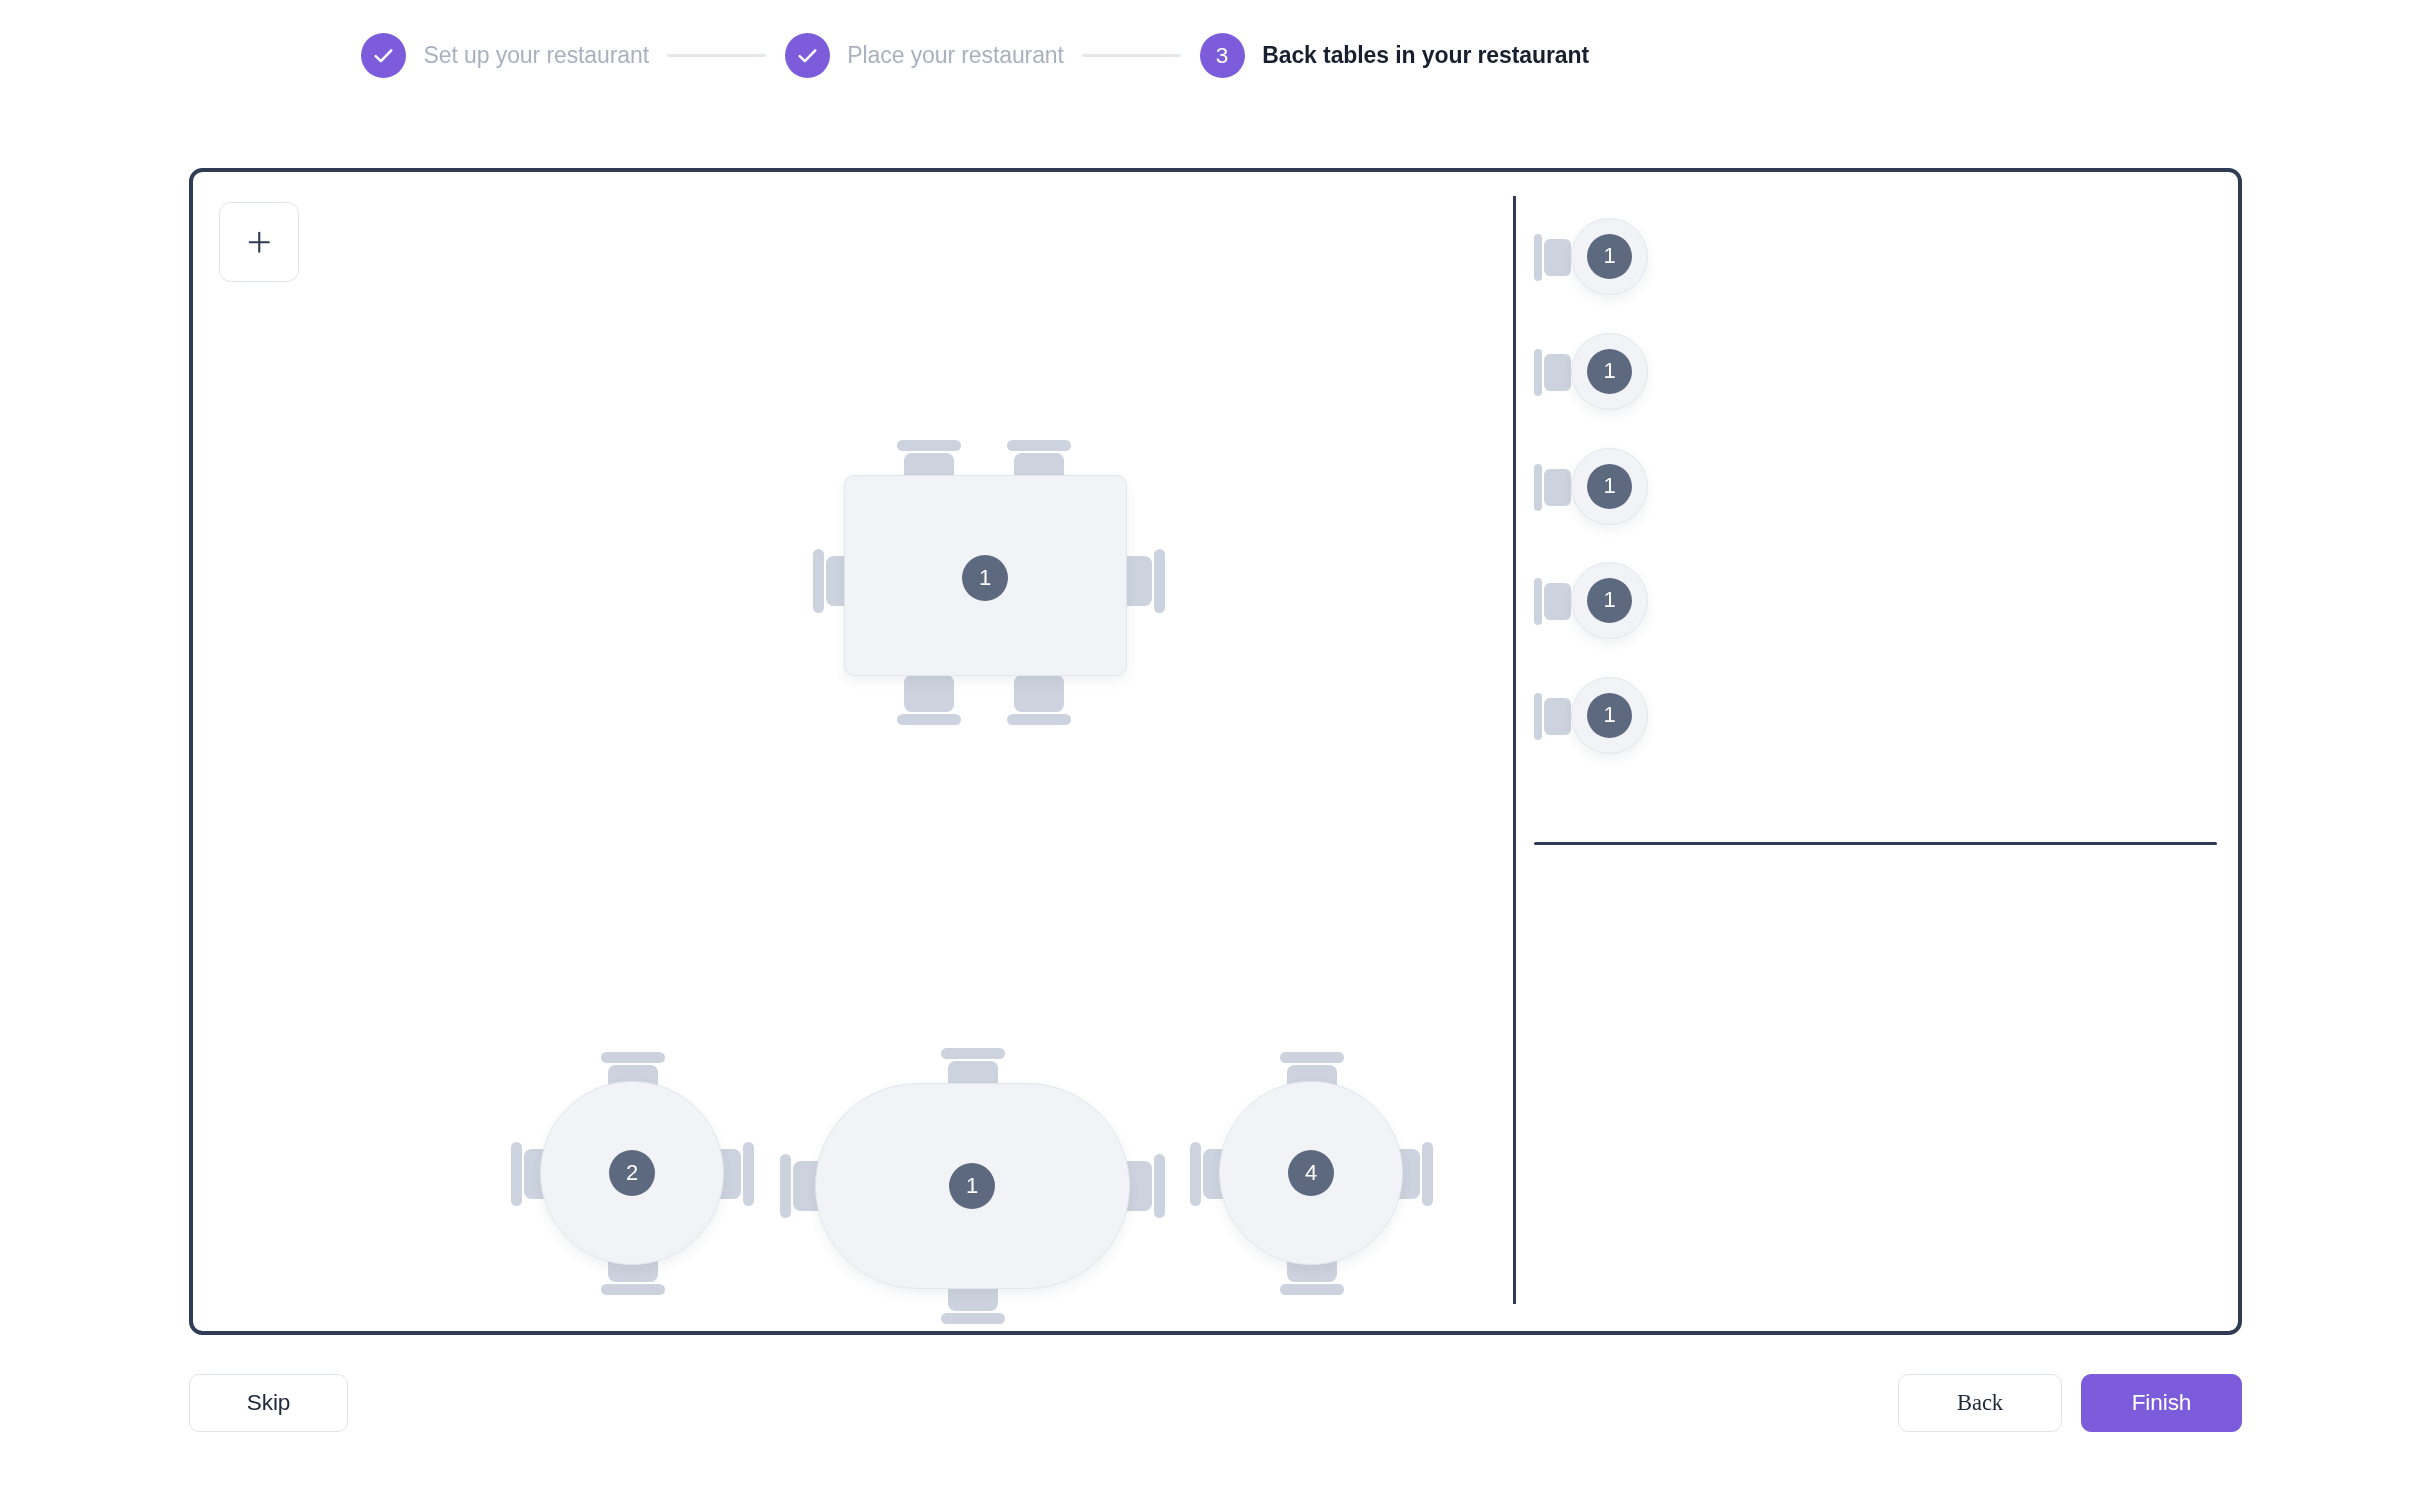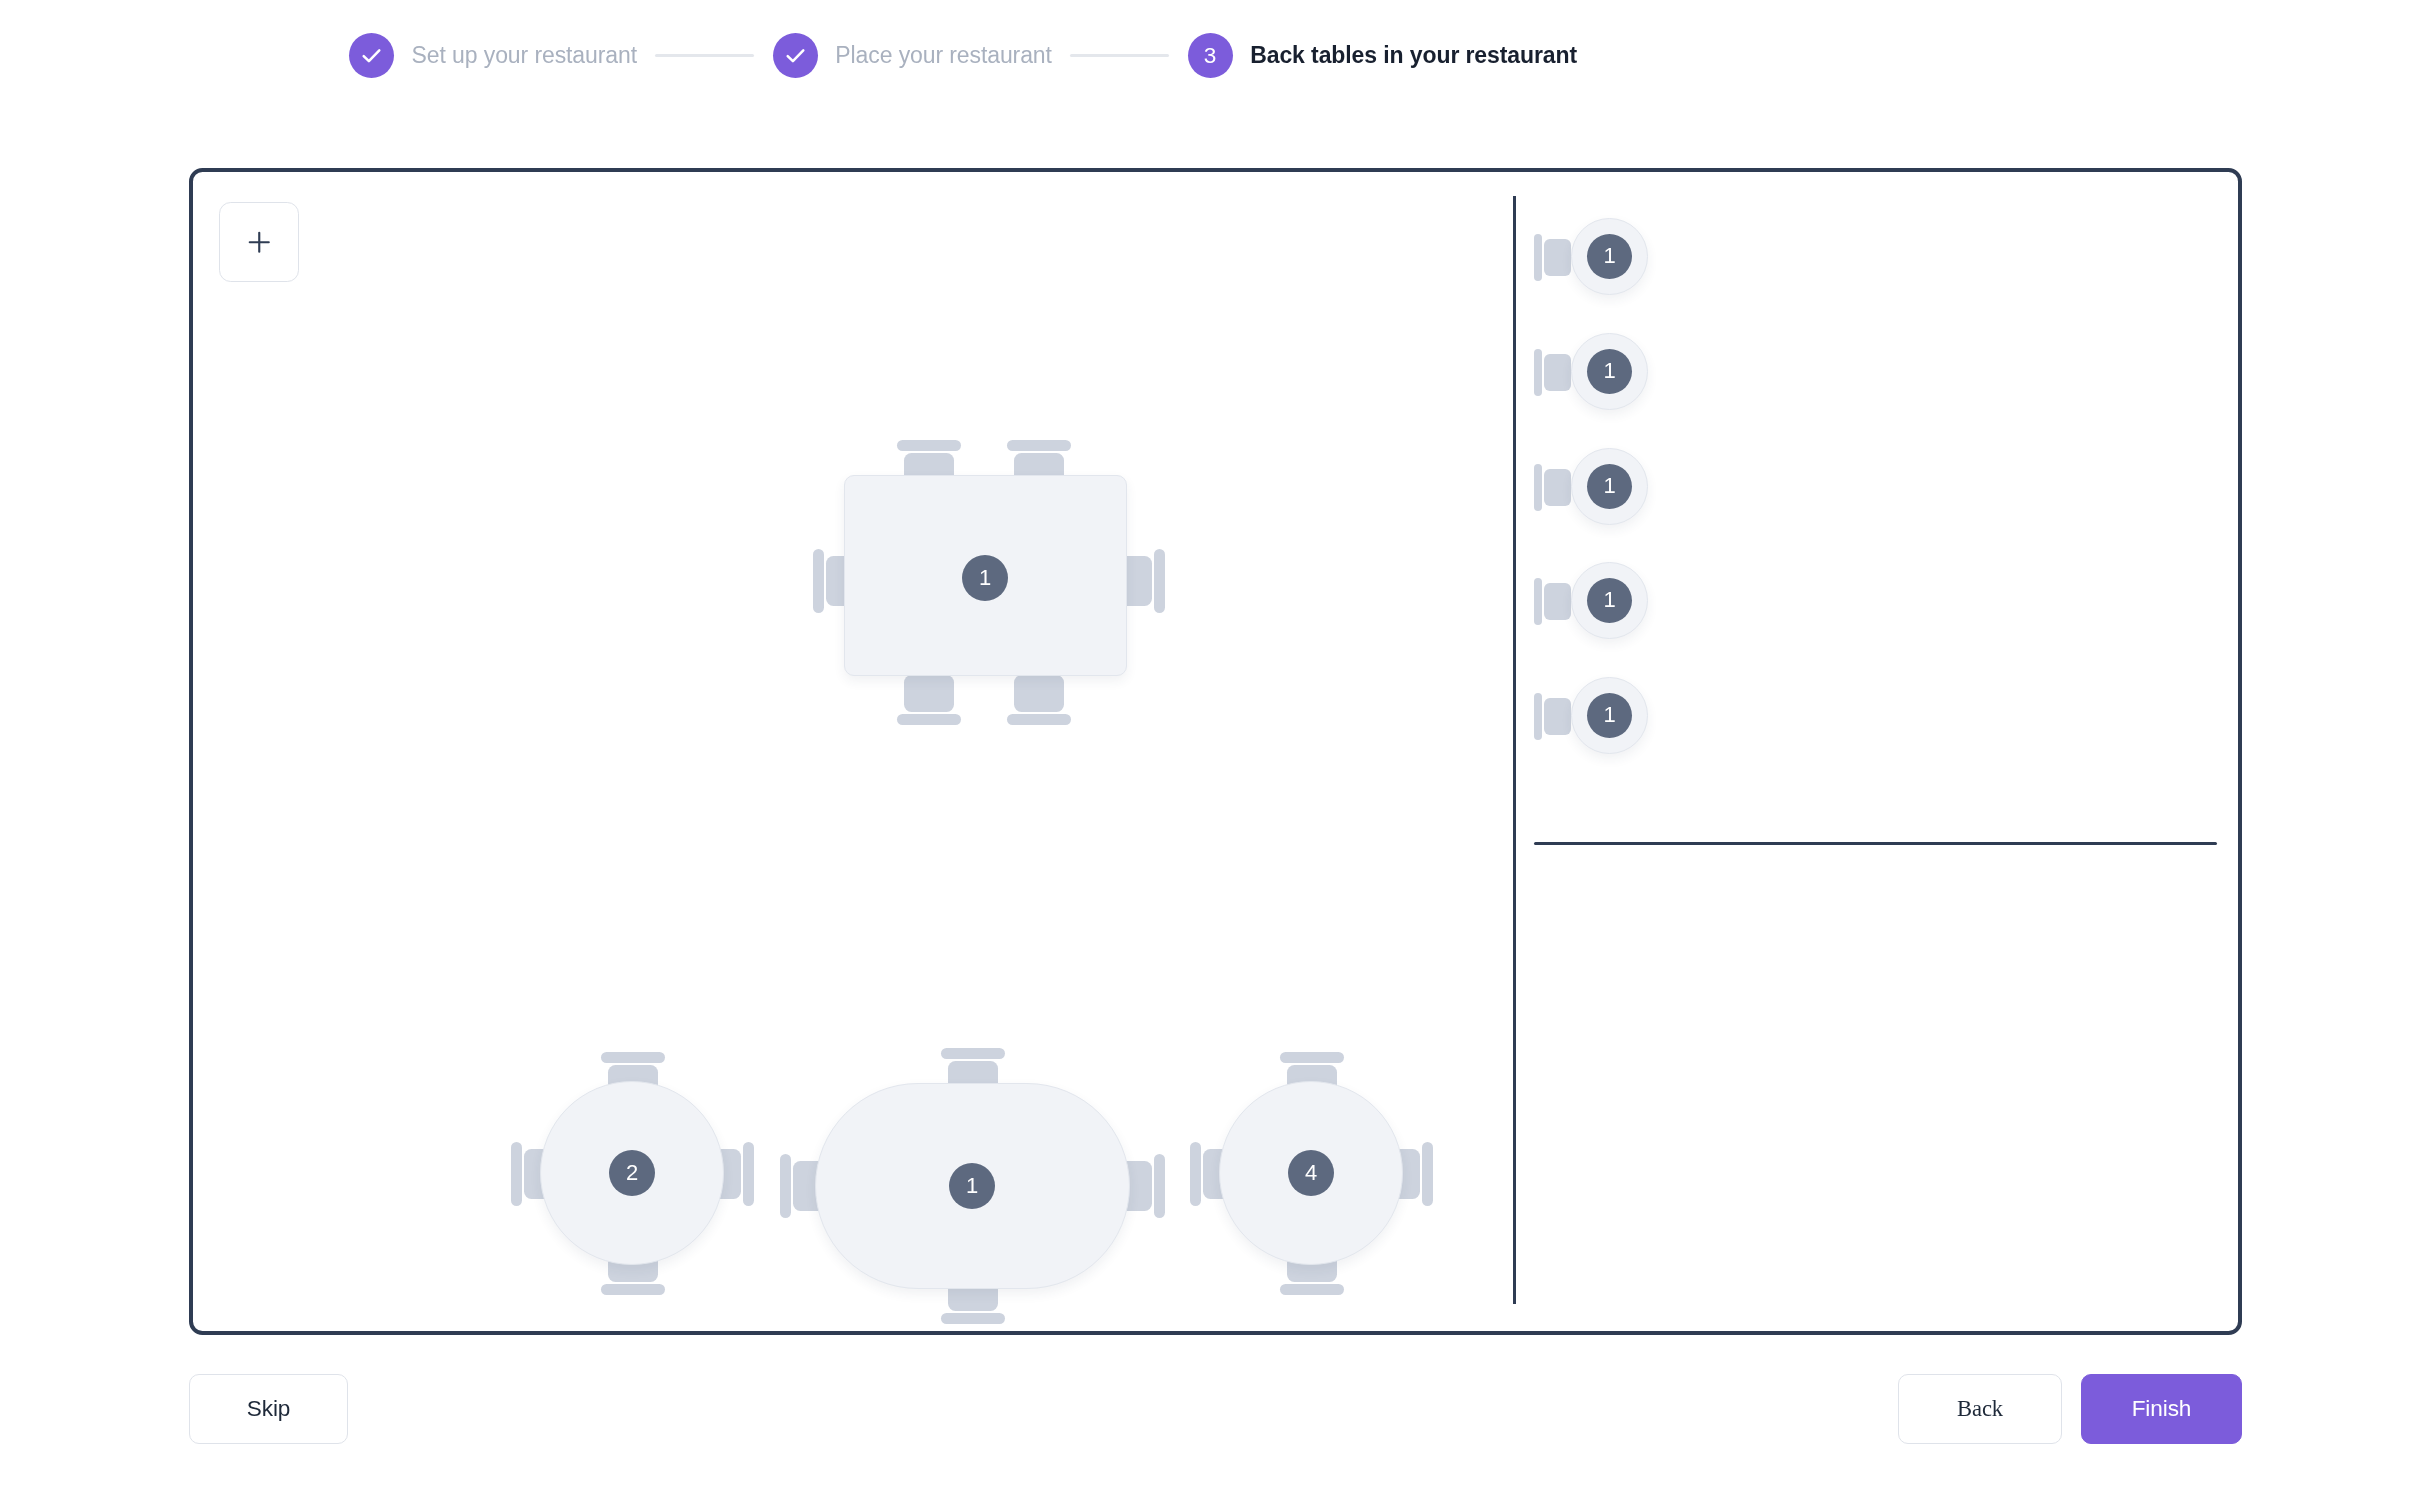--- a/index.html
+++ b/index.html
@@ -9,21 +9,21 @@
     height: 1508px;
     background: #ffffff;
     font-family: "Liberation Sans", sans-serif;
     overflow: hidden;
   }
 
   
   .stepper {
     position: absolute;
     top: 0;
-    left: 0;
+    left: 12px;
     width: 1926px;
     height: 111px;
     display: flex;
     align-items: center;
     justify-content: center;
     gap: 0;
   }
   .step {
     display: flex;
     align-items: center;
@@ -186,21 +186,21 @@
   
   .footer {
     position: absolute;
     left: 0;
     top: 1374px;
     width: 2413px;
     height: 92px;
   }
   .btn {
     position: absolute;
-    height: 70px;
+    height: 58px;
     border-radius: 10px;
     display: flex;
     align-items: center;
     justify-content: center;
     font-size: 22.6px;
     cursor: pointer;
     letter-spacing: -0.1px;
   }
   .btn-outline {
     background: #ffffff;

